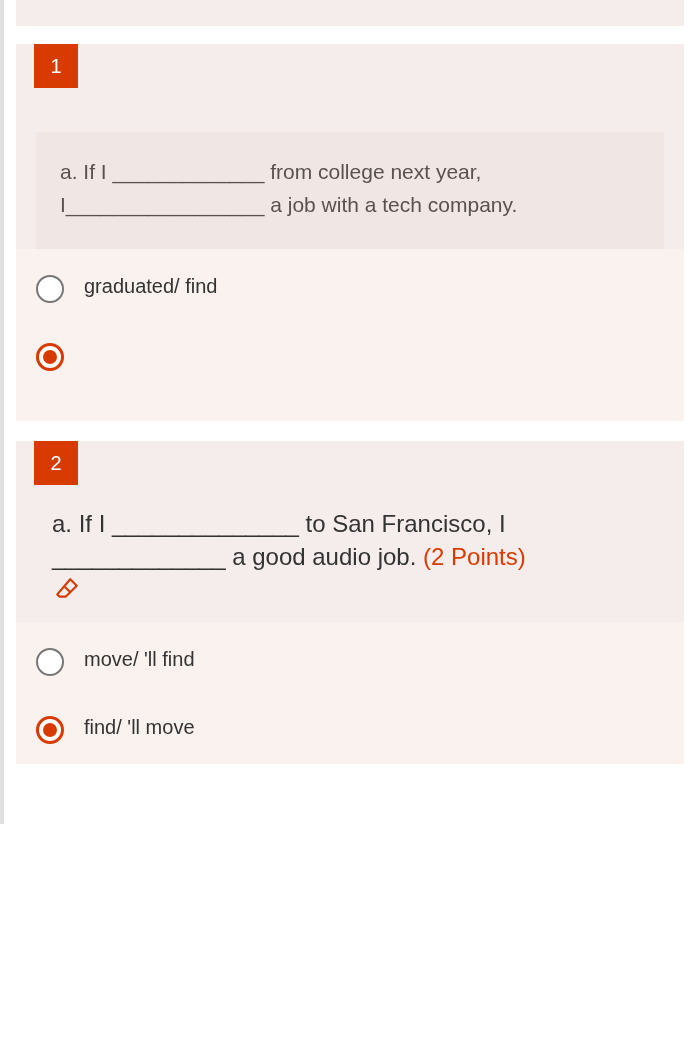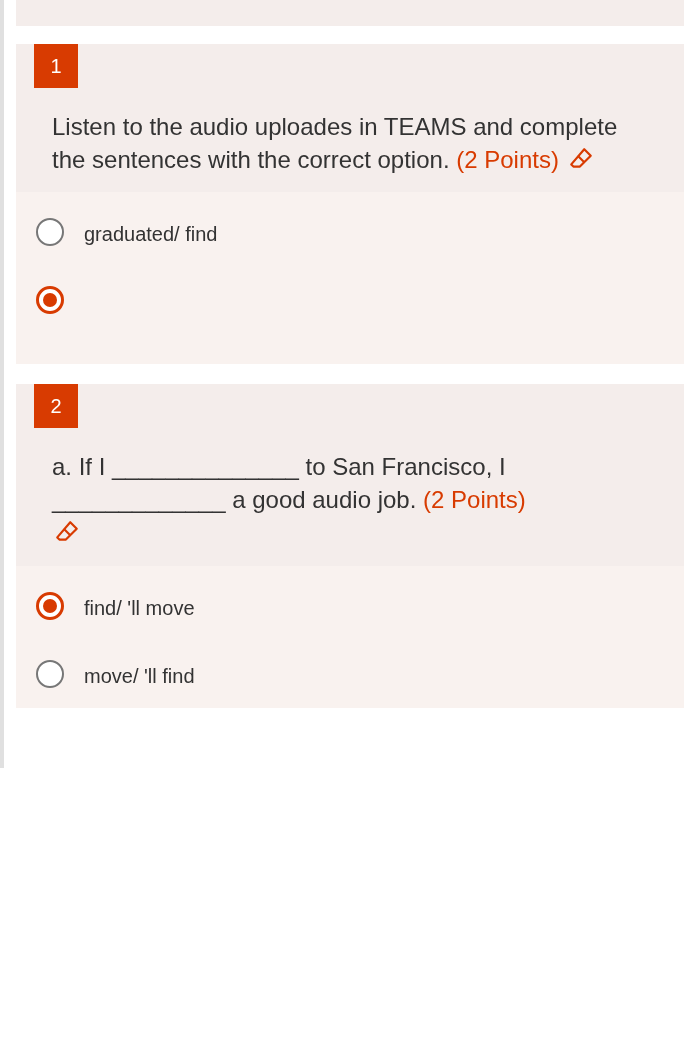--- a/index.html
+++ b/index.html
@@ -59,21 +59,21 @@
     color: #5a524e;
     line-height: 1.55;
   }
   .options {
     padding: 26px 20px 50px 20px;
     background: #f9f2ef;
   }
   .options.slim { padding-bottom: 20px; }
   .option-row {
     display: flex;
-    align-items: flex-end;
+    align-items: flex-start;
     margin-bottom: 40px;
     cursor: pointer;
   }
   .option-row:last-child { margin-bottom: 0; }
   .radio {
     width: 28px;
     height: 28px;
     border: 2px solid #777;
     border-radius: 50%;
     margin-right: 20px;
@@ -104,31 +104,22 @@
 </head>
 <body>
 
 <div class="page">
 
   <div class="top-stub"></div>
 
   <div class="question-card">
     <div class="q-number">1</div>
 
-    <div class="q-text">
-      <span>Listen to the audio uploades in TEAMS and complete the sentences with the correct option.</span>
-      <span class="points">(2 Points)</span>
-      <span class="eraser-icon">
-        <svg width="26" height="26" viewBox="0 0 24 24" fill="none">
-          <path d="M15 3l6 6-10 10H5l-2-2 12-14z" stroke="#d83b01" stroke-width="2" stroke-linejoin="round"></path>
-          <path d="M9 9l6 6" stroke="#d83b01" stroke-width="2"></path>
-        </svg>
-      </span>
-    </div>
 
+    <div class="sub-box">a.      If I _____________ from college next year, I_________________ a job with a tech company.</div>
 
     <div class="options">
       <div class="option-row">
         <span class="radio"></span>
         <span class="option-label">graduated/ find</span>
       </div>
       <div class="option-row">
         <span class="radio checked"></span>
       </div>
     </div>
@@ -144,23 +135,23 @@
       <span class="eraser-icon">
         <svg width="26" height="26" viewBox="0 0 24 24" fill="none">
           <path d="M15 3l6 6-10 10H5l-2-2 12-14z" stroke="#d83b01" stroke-width="2" stroke-linejoin="round"></path>
           <path d="M9 9l6 6" stroke="#d83b01" stroke-width="2"></path>
         </svg>
       </span>
     </div>
 
     <div class="options slim">
       <div class="option-row">
+        <span class="radio"></span>
+        <span class="option-label">move/ 'll find</span>
+      </div>
+      <div class="option-row">
         <span class="radio checked"></span>
         <span class="option-label">find/ 'll move</span>
-      </div>
-      <div class="option-row">
-        <span class="radio"></span>
-        <span class="option-label">move/ 'll find</span>
       </div>
     </div>
   </div>
 
 </div>
 
 </body></html>

